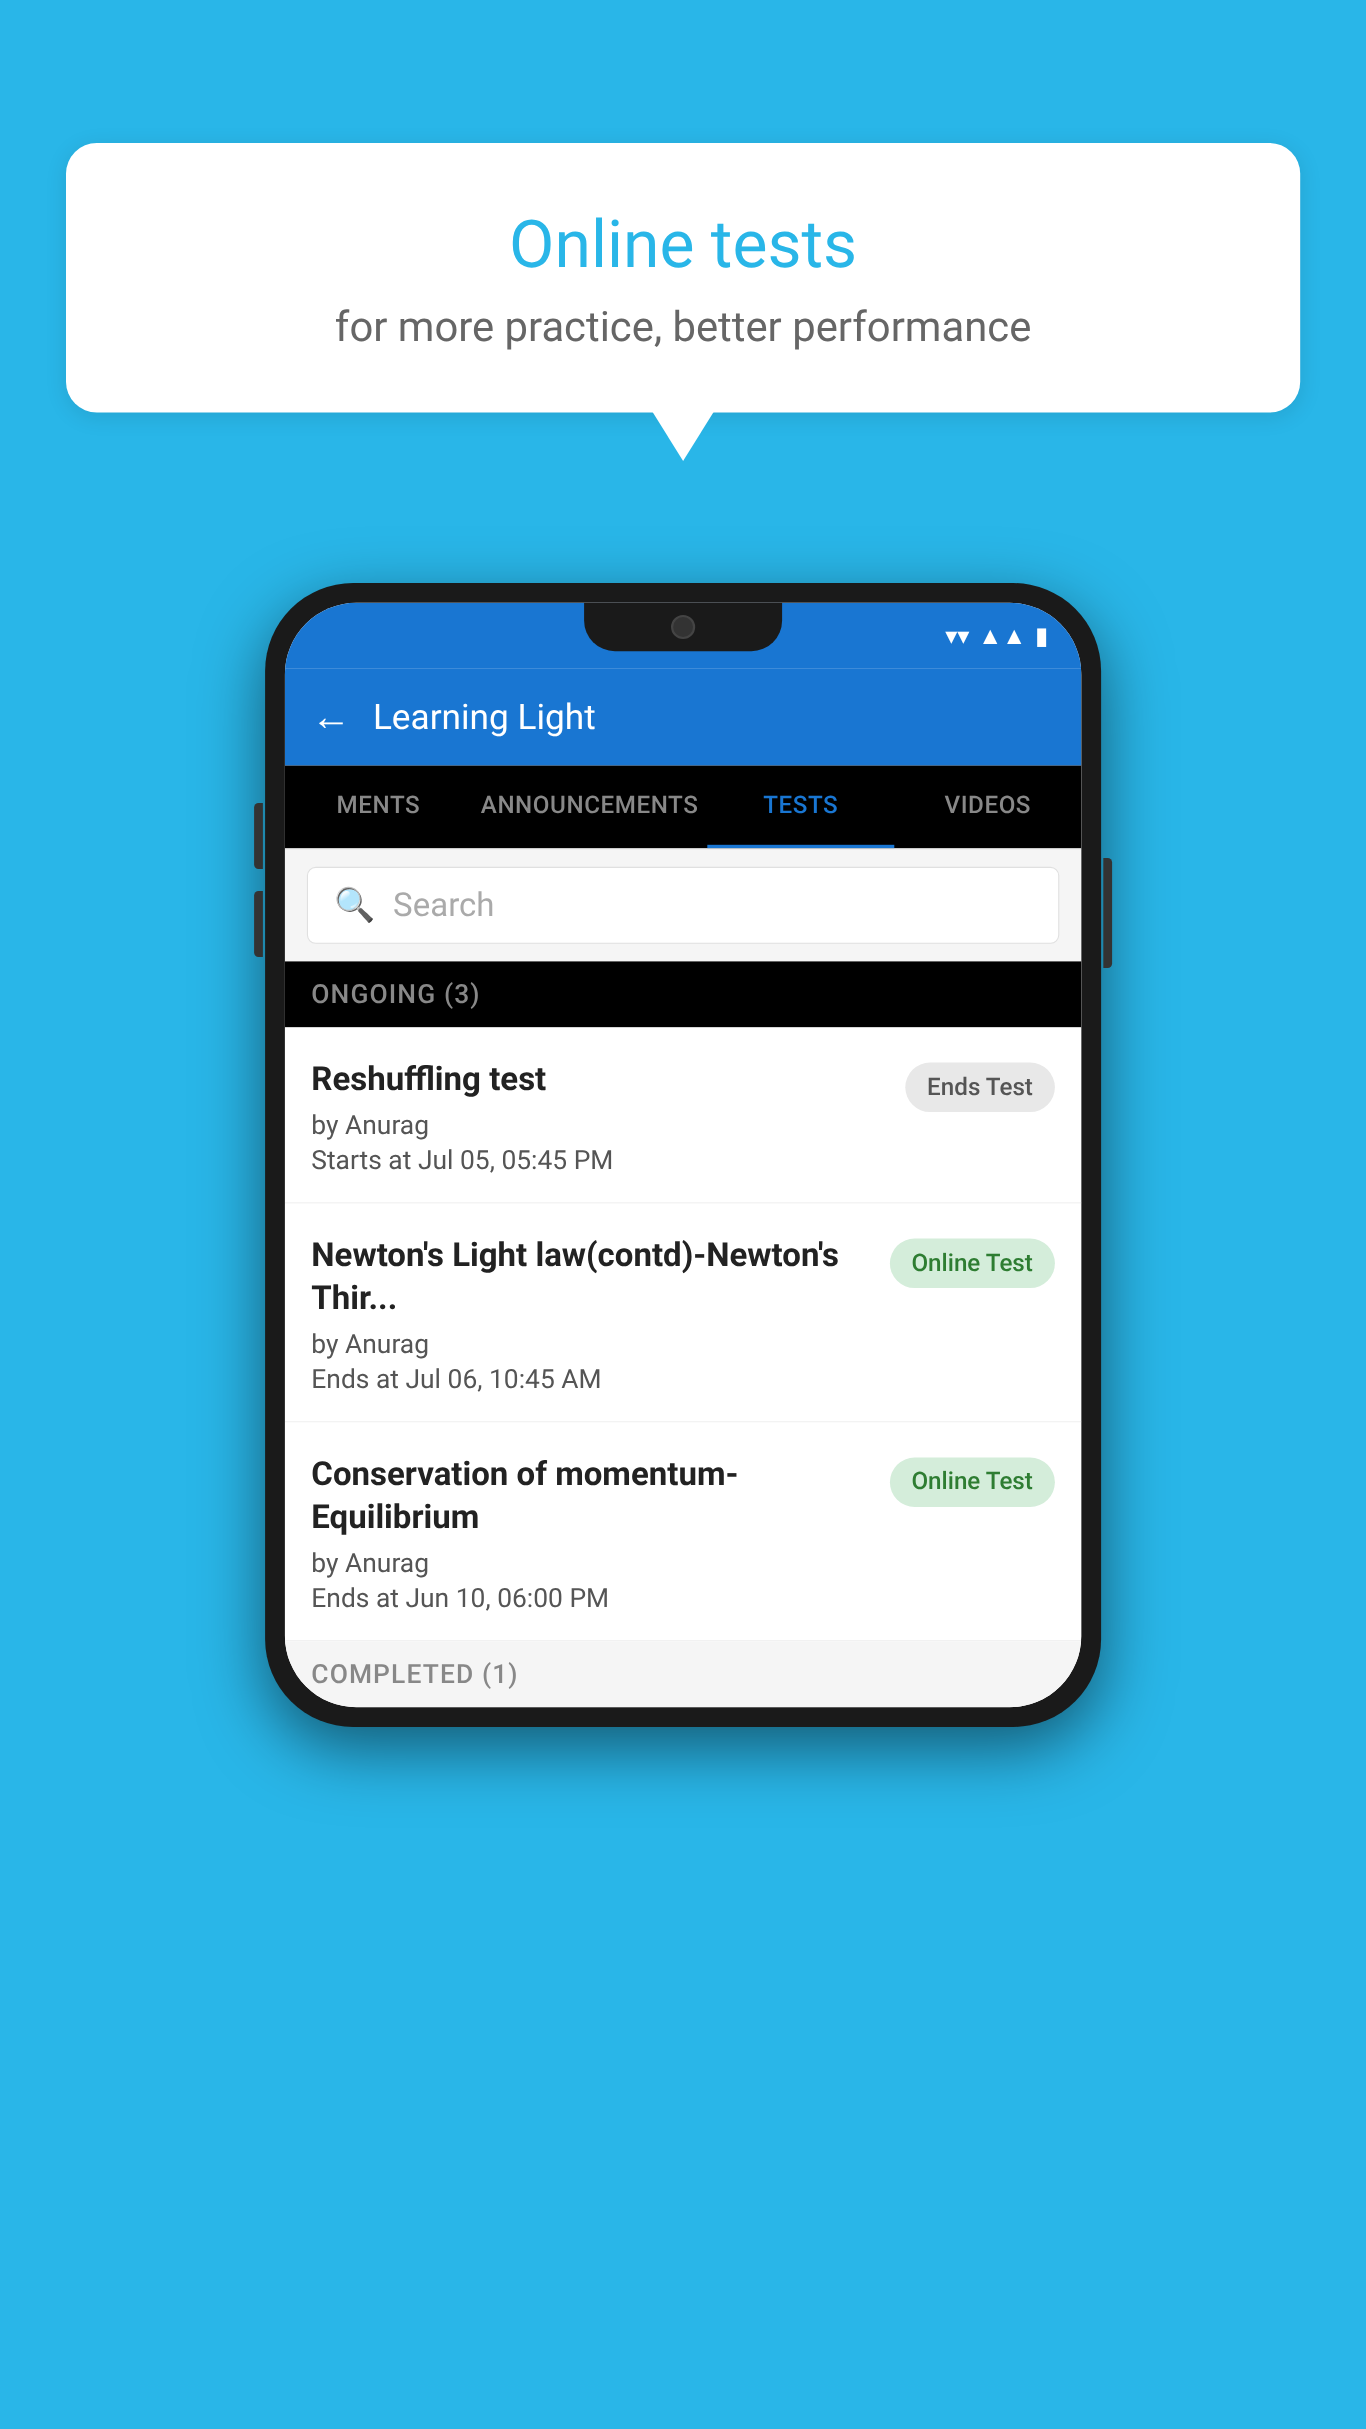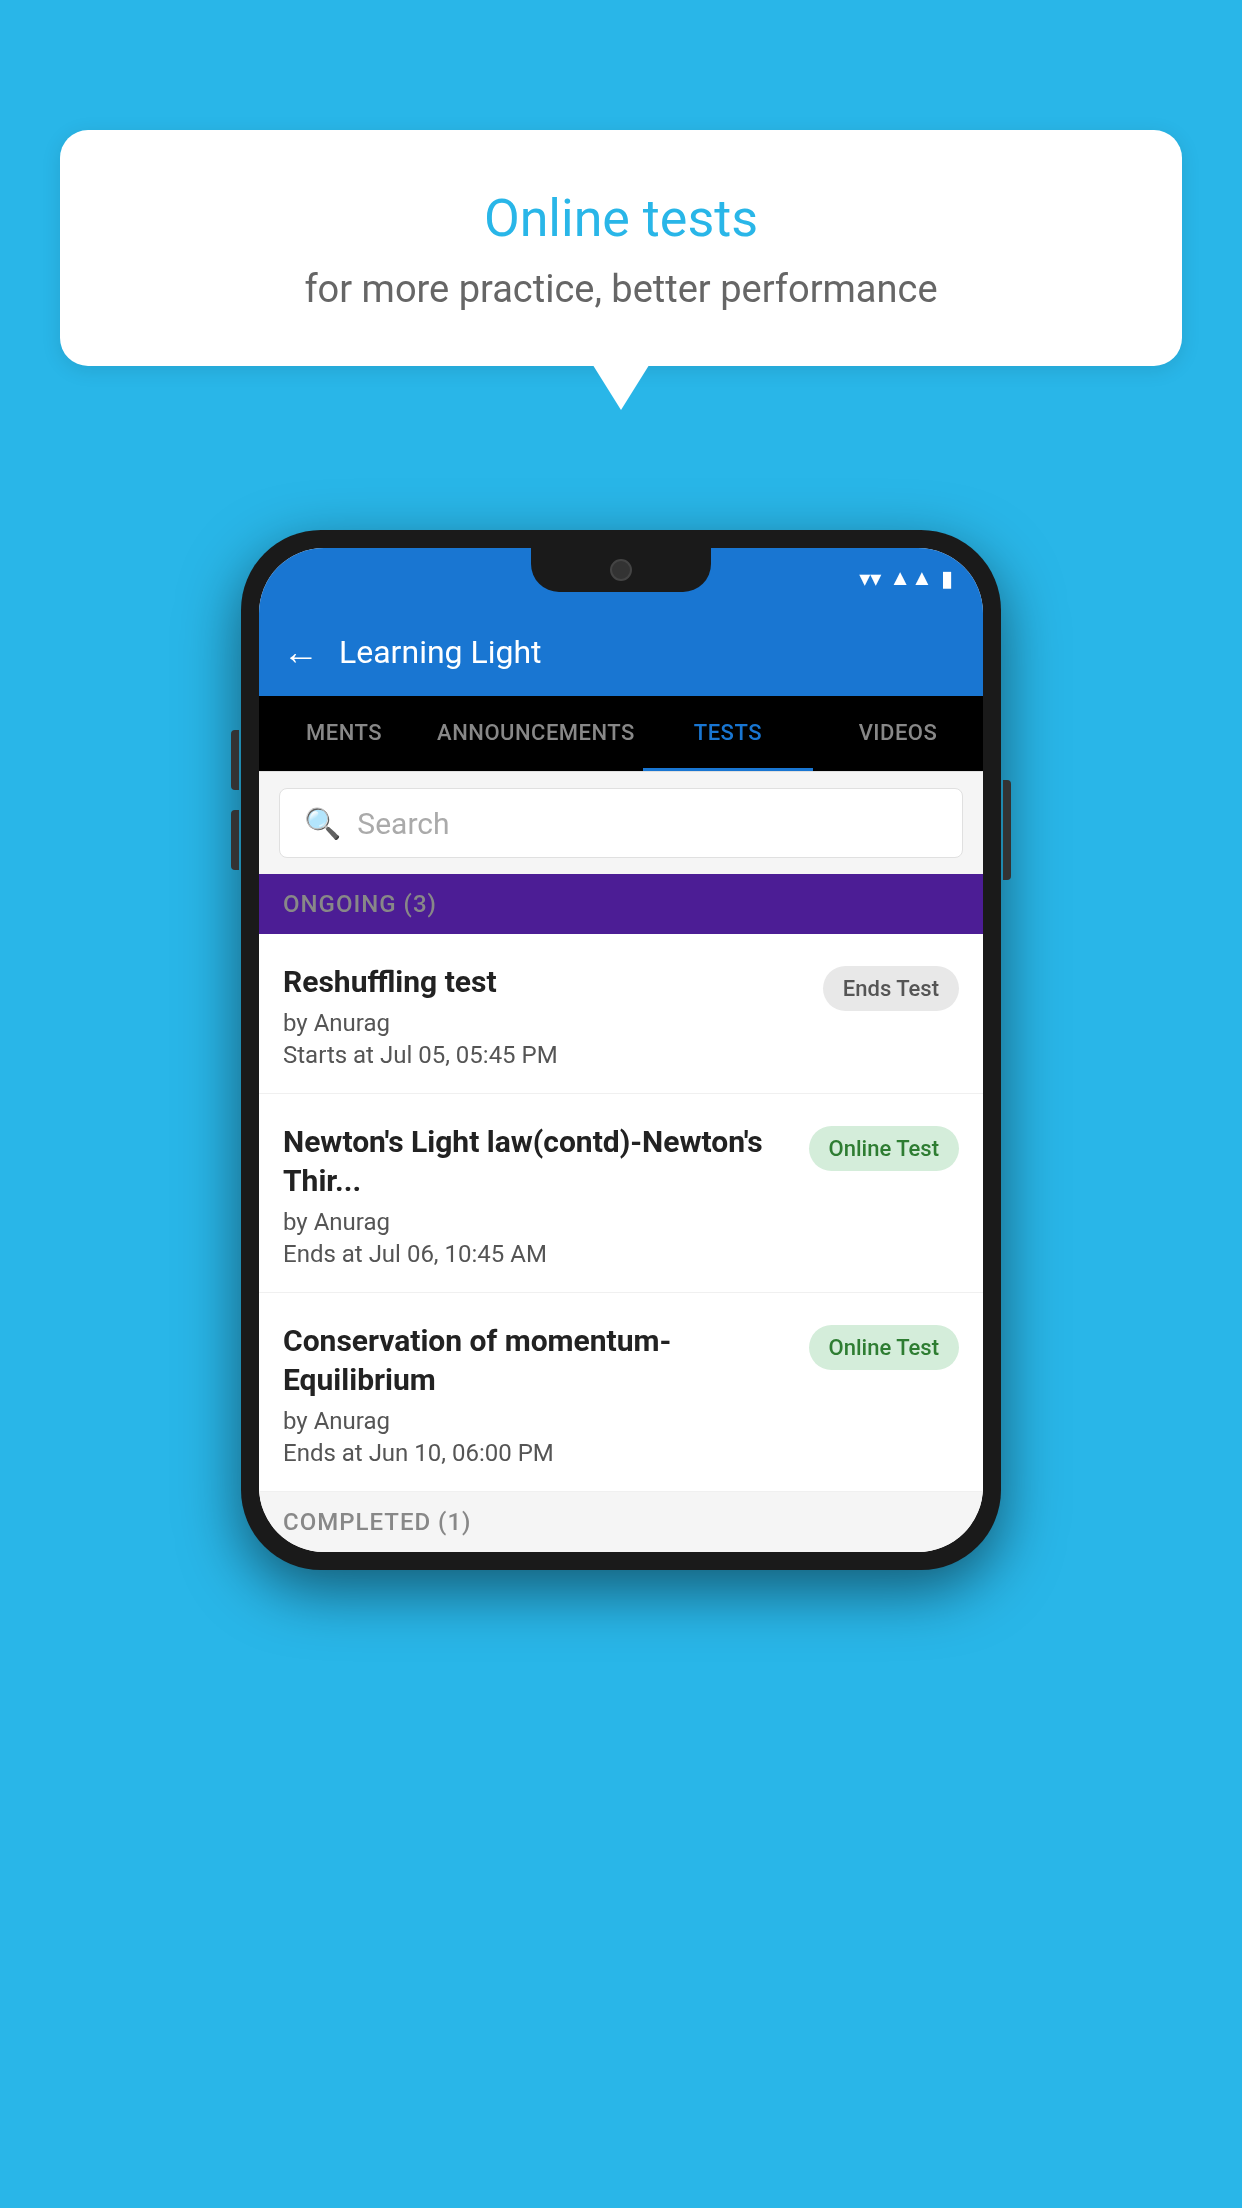--- a/index.html
+++ b/index.html
@@ -42,21 +42,21 @@
       left: 50%;
       transform: translateX(-50%);
       width: 0;
       height: 0;
       border-left: 30px solid transparent;
       border-right: 30px solid transparent;
       border-top: 48px solid white;
     }
 
     .bubble-title {
-      font-size: 52px;
+      font-size: 60px;
       color: #29B6E8;
       font-weight: 400;
       line-height: 1.1;
       margin-bottom: 20px;
     }
 
     .bubble-subtitle {
       font-size: 38px;
       color: #666;
       font-weight: 400;
@@ -206,21 +206,21 @@
       font-size: 30px;
     }
 
     .search-placeholder {
       font-size: 30px;
       color: #aaa;
     }
 
     
     .section-header {
-      background: #4c1d95;
+      background: #000000;
       padding: 16px 24px;
     }
 
     .section-label {
       font-size: 24px;
       color: #888;
       font-weight: 500;
       text-transform: uppercase;
       letter-spacing: 1px;
     }

